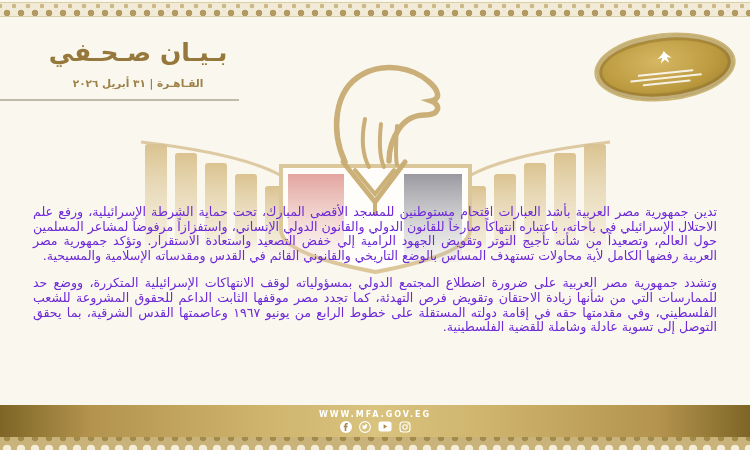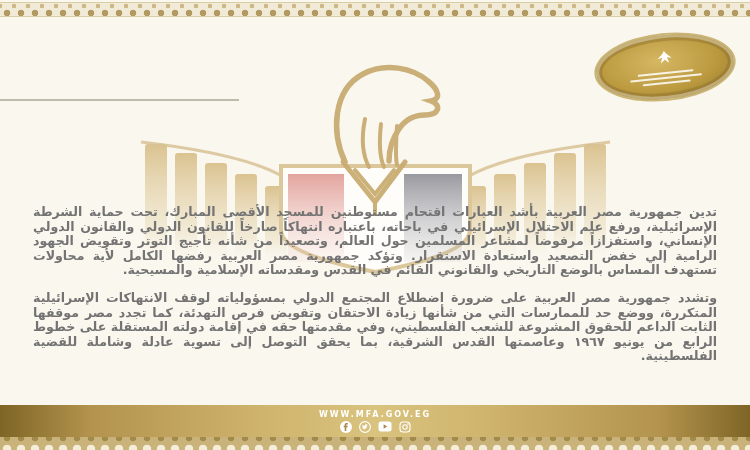--- a/index.html
+++ b/index.html
@@ -60,21 +60,21 @@
   
   .headline{
     position:absolute; top:173px; left:28px; right:28px; z-index:3;
     direction:rtl; text-align:center;
     font-size:13.5px; font-weight:bold; color:#5f2d28;
     text-decoration:underline; text-underline-offset:3px; text-decoration-thickness:1px;
   }
   .body-text{
     position:absolute; top:205px; left:33px; right:33px; z-index:3;
     direction:rtl; text-align:justify;
-    font-size:12.6px; font-weight:bold; color:#737373; line-height:1.16;
+    font-size:12.6px; font-weight:normal; color:#6d28d9; line-height:1.16;
   }
   .body-text p{margin:0 0 13px 0;}
   
   .footer-bar{
     position:absolute; left:0; right:0; bottom:13px; height:32px;
     background:linear-gradient(90deg,#7e6526 0%,#b3934d 12%,#cfb46d 35%,#d9c37e 50%,#cfb46d 65%,#b3934d 88%,#7e6526 100%);
     display:flex; flex-direction:column; align-items:center; justify-content:center; gap:2px;
     z-index:3;
   }
   .website{
@@ -83,20 +83,22 @@
   .social-row{display:flex; align-items:center; gap:7px;}
   .social-row svg{display:block;}
 </style>
 </head>
 <body>
 
 <div class="page">
 
   <div class="ornament-top"></div>
 
+  <div class="press-title">بـيـان صـحـفي</div>
+  <div class="dateline">القـاهـرة | ٣١ أبريل ٢٠٢٦</div>
   <div class="header-rule"></div>
 
   <div class="seal">
     <span>
       <svg width="17" height="15" viewBox="0 0 18 16">
         <path d="M9 1 L11 4 L16.5 9 L11.5 8 L13.5 14 L9 10.5 L4.5 14 L6.5 8 L1.5 9 L7 4 Z" fill="#ffffff"></path>
       </svg>
     </span>
     <span class="seal-line l1"></span>
     <span class="seal-line l2"></span>

